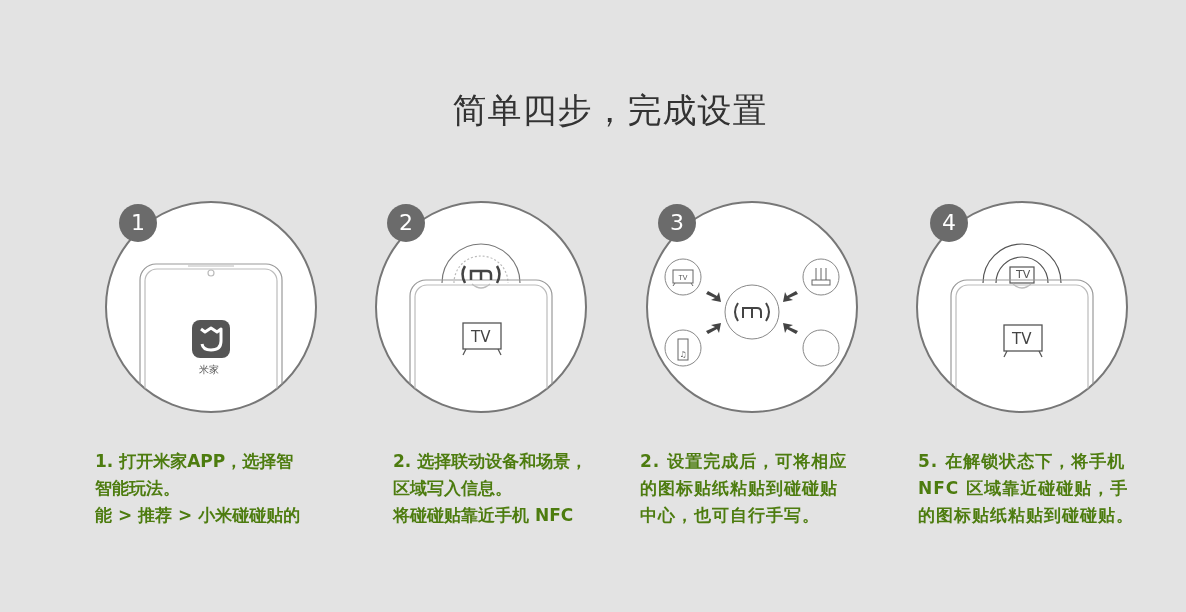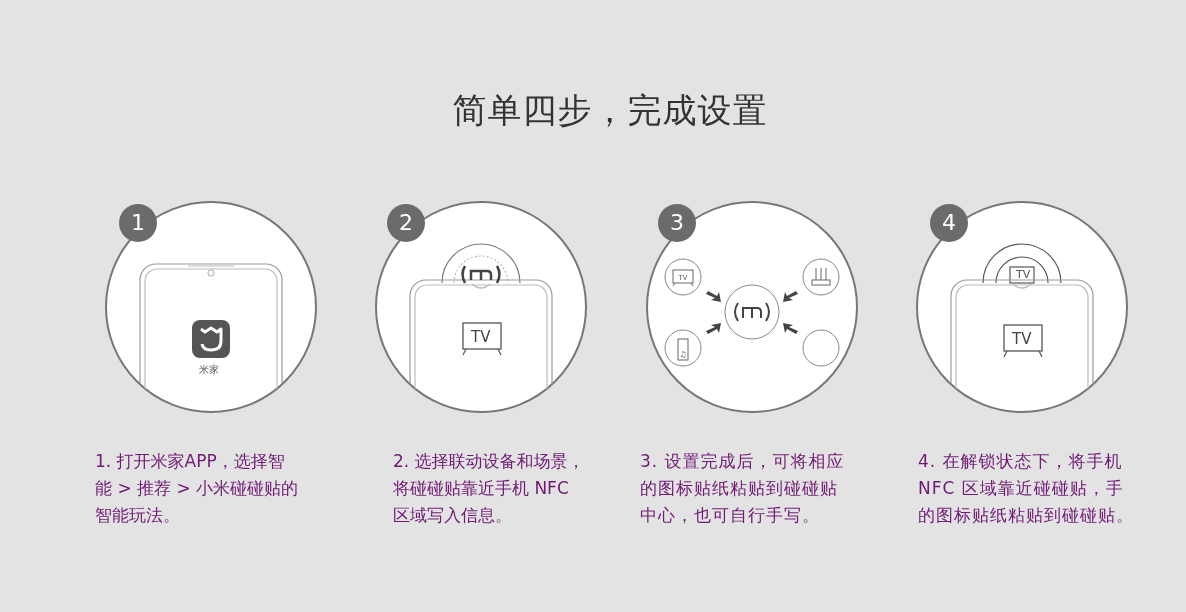--- a/index.html
+++ b/index.html
@@ -17,21 +17,21 @@
   .step { position:absolute; top:200px; width:260px; height:330px; }
   .circle-wrap { position:absolute; left:9px; top:0; width:216px; height:216px; }
   .circle-wrap svg { position:absolute; left:0; top:0; overflow:visible; }
   .badge {
     position:absolute; width:38px; height:38px; border-radius:50%;
     background:#6b6b6b; color:#fff; font-size:22px; line-height:38px;
     text-align:center; top:4px; left:24px;
   }
   .desc {
     position:absolute; top:248px; left:0; width:250px;
-    font-size:17px; line-height:27px; color:#701a75;
+    font-size:17px; line-height:27px; color:#4d7c0f;font-weight:bold;
   }
   .desc p { margin:0; }
 </style>
 </head>
 <body>
 
 <div class="title">简单四步，完成设置</div>
 
 <div class="step" style="left:95px;">
   <div class="circle-wrap">
@@ -51,22 +51,22 @@
       <g>
         <rect x="88" y="120" width="38" height="38" rx="8" fill="#555"></rect>
         <path d="M97 129 L101 132 L107 128 L113 132 L117 129 L117 141 Q117 150 107 150 Q99 150 98 144" fill="none" stroke="#fff" stroke-width="3" stroke-linejoin="round"></path>
       </g>
     </svg>
     <div style="position:absolute;left:95px;top:163px;font-size:10px;color:#555;">米家</div>
   </div>
   <div class="badge">1</div>
   <div class="desc">
     <p>1. 打开米家APP，选择智</p>
+    <p>智能玩法。</p>
     <p>能 &gt; 推荐 &gt; 小米碰碰贴的</p>
-    <p>智能玩法。</p>
   </div>
 </div>
 
 <div class="step" style="left:365px;">
   <div class="circle-wrap">
     <svg width="216" height="216" viewBox="0 0 216 216">
       <defs>
           <clipPath id="c2">
             <circle cx="107" cy="107" r="105"></circle>
           </clipPath>
@@ -88,22 +88,22 @@
         <rect x="89" y="123" width="38" height="26"></rect>
         <line x1="92" y1="149" x2="89" y2="155"></line>
         <line x1="124" y1="149" x2="127" y2="155"></line>
       </g>
     </svg>
     <div style="position:absolute;left:97px;top:128px;font-size:15px;color:#444;">TV</div>
   </div>
   <div class="badge" style="left:22px;">2</div>
   <div class="desc" style="left:28px;">
     <p>2. 选择联动设备和场景，</p>
+    <p>区域写入信息。</p>
     <p>将碰碰贴靠近手机 NFC</p>
-    <p>区域写入信息。</p>
   </div>
 </div>
 
 <div class="step" style="left:636px;">
   <div class="circle-wrap">
     <svg width="216" height="216" viewBox="0 0 216 216">
       <circle cx="107" cy="107" r="105" fill="#fff" stroke="#777" stroke-width="2"></circle>
       <g fill="none" stroke="#888" stroke-width="1">
         <circle cx="107" cy="112" r="27"></circle>
         <circle cx="38" cy="77" r="18"></circle>
@@ -135,21 +135,21 @@
       <g fill="#444">
         <polygon points="63,91 72,96 74,92 76,102 66,100 70,98 61,94"></polygon>
         <polygon points="151,91 142,96 140,92 138,102 148,100 144,98 153,94"></polygon>
         <polygon points="63,134 72,129 74,133 76,123 66,125 70,127 61,131"></polygon>
         <polygon points="151,134 142,129 140,133 138,123 148,125 144,127 153,131"></polygon>
       </g>
     </svg>
   </div>
   <div class="badge" style="left:22px;">3</div>
   <div class="desc" style="left:4px;letter-spacing:1px;">
-    <p>3. 设置完成后，可将相应</p>
+    <p>2. 设置完成后，可将相应</p>
     <p>的图标贴纸粘贴到碰碰贴</p>
     <p>中心，也可自行手写。</p>
   </div>
 </div>
 
 <div class="step" style="left:906px;">
   <div class="circle-wrap">
     <svg width="216" height="216" viewBox="0 0 216 216">
       <defs>
           <clipPath id="c4">
@@ -169,17 +169,17 @@
         <rect x="89" y="125" width="38" height="26"></rect>
         <line x1="92" y1="151" x2="89" y2="157"></line>
         <line x1="124" y1="151" x2="127" y2="157"></line>
       </g>
     </svg>
     <div style="position:absolute;left:101px;top:68px;font-size:11px;color:#555;">TV</div>
     <div style="position:absolute;left:97px;top:130px;font-size:15px;color:#444;">TV</div>
   </div>
   <div class="badge" style="left:24px;">4</div>
   <div class="desc" style="left:12px;letter-spacing:1px;">
-    <p>4. 在解锁状态下，将手机</p>
+    <p>5. 在解锁状态下，将手机</p>
     <p>NFC 区域靠近碰碰贴，手</p>
     <p>的图标贴纸粘贴到碰碰贴。</p>
   </div>
 </div>
 
 </body></html>

